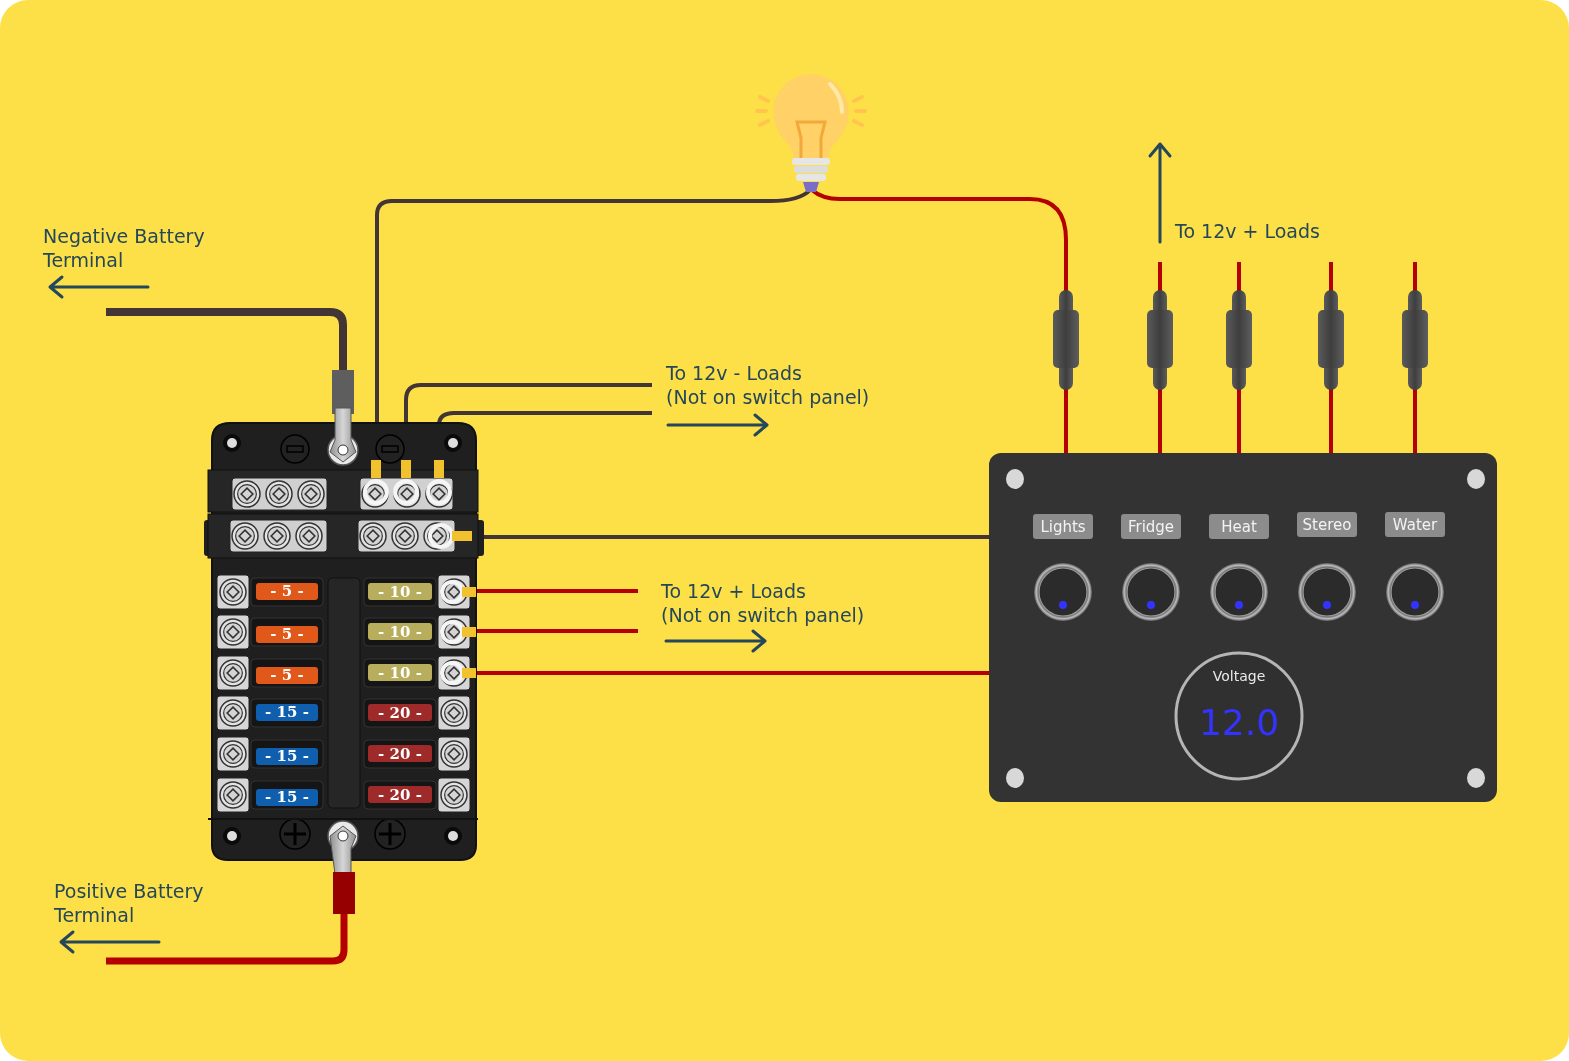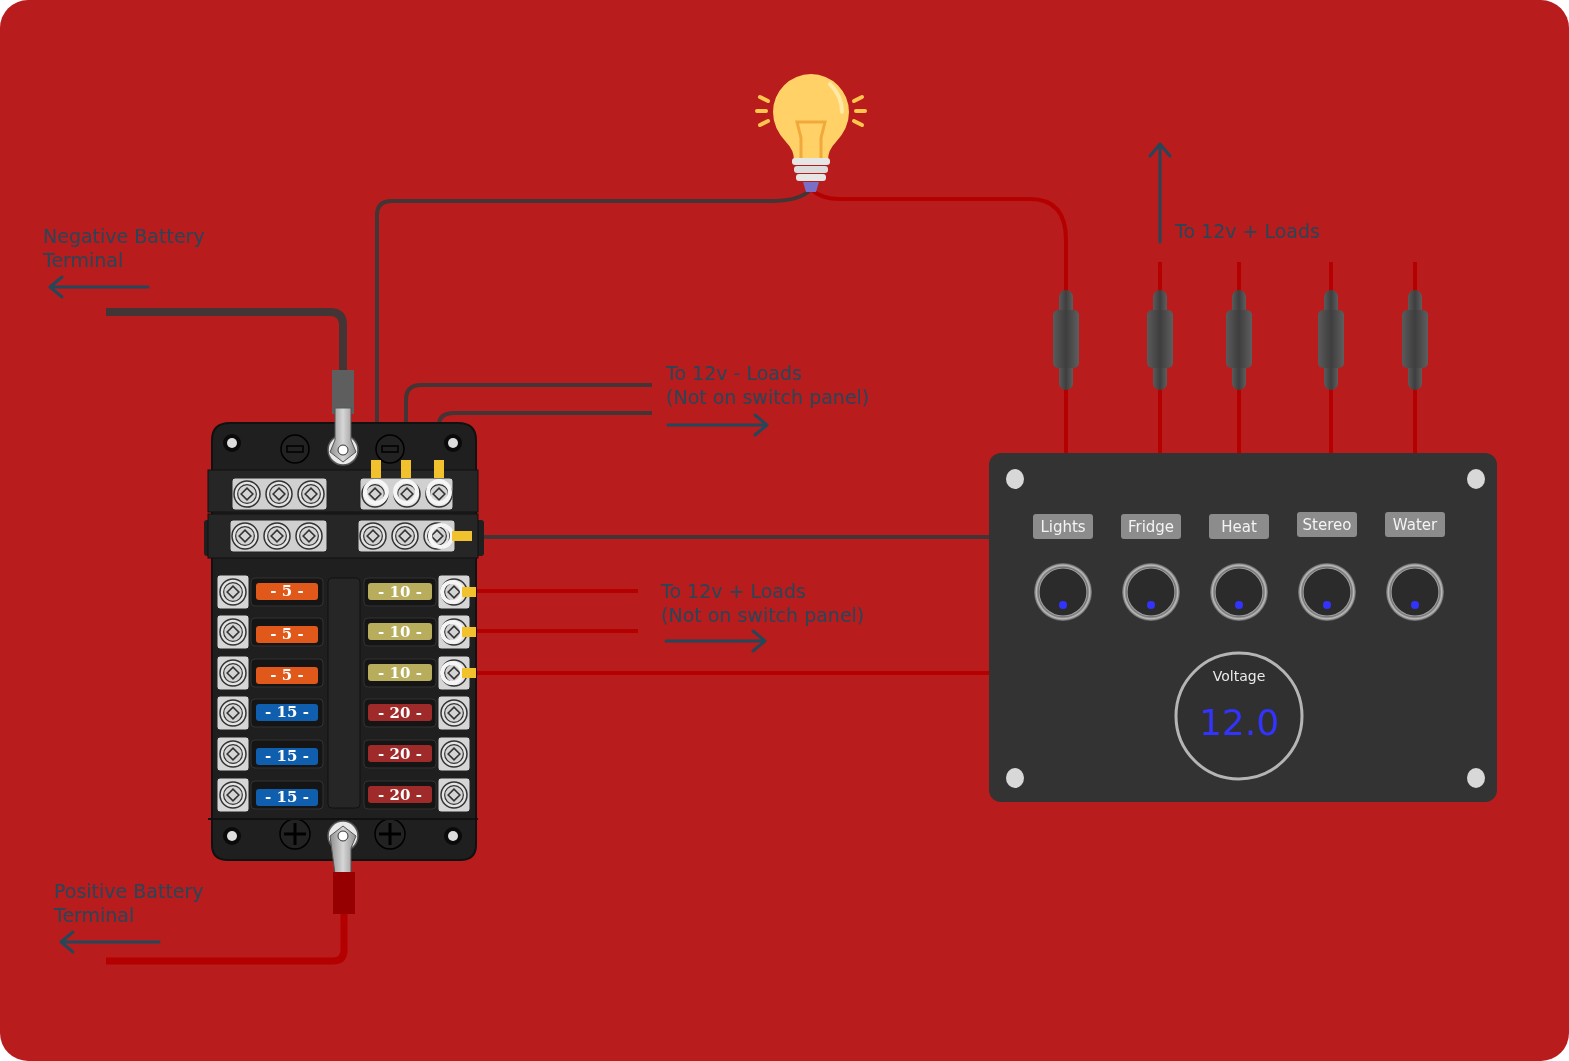--- a/index.html
+++ b/index.html
@@ -1,17 +1,17 @@
 <!DOCTYPE html>
 <html><head>
 <meta charset="utf-8">
 <style>
   html, body { margin: 0; padding: 0; background: #ffffff; }
   body { width: 1569px; height: 1061px; position: relative; overflow: hidden; font-family: "DejaVu Sans", sans-serif; }
-  #canvas { position: absolute; left: 0; top: 0; width: 1569px; height: 1061px; background: #b91c1c; border-radius: 28px; }
+  #canvas { position: absolute; left: 0; top: 0; width: 1569px; height: 1061px; background: #fde047; border-radius: 28px; }
   svg text { font-family: "DejaVu Sans", sans-serif; }
   .label { fill: #24475a; font-size: 19px; }
   .arrow { stroke: #24475a; stroke-width: 3; fill: none; stroke-linecap: round; stroke-linejoin: round; }
   .wire-neg { stroke: #433535; fill: none; stroke-linecap: butt; stroke-linejoin: round; }
   .wire-pos { stroke: #b40000; fill: none; stroke-linecap: butt; stroke-linejoin: round; }
   .fuse-text { fill: #ffffff; font-family: "DejaVu Serif", serif; font-size: 15px; font-weight: bold; }
   .sw-label-text { fill: #f3f3f3; font-size: 15px; }
 </style>
 </head>
 <body>

